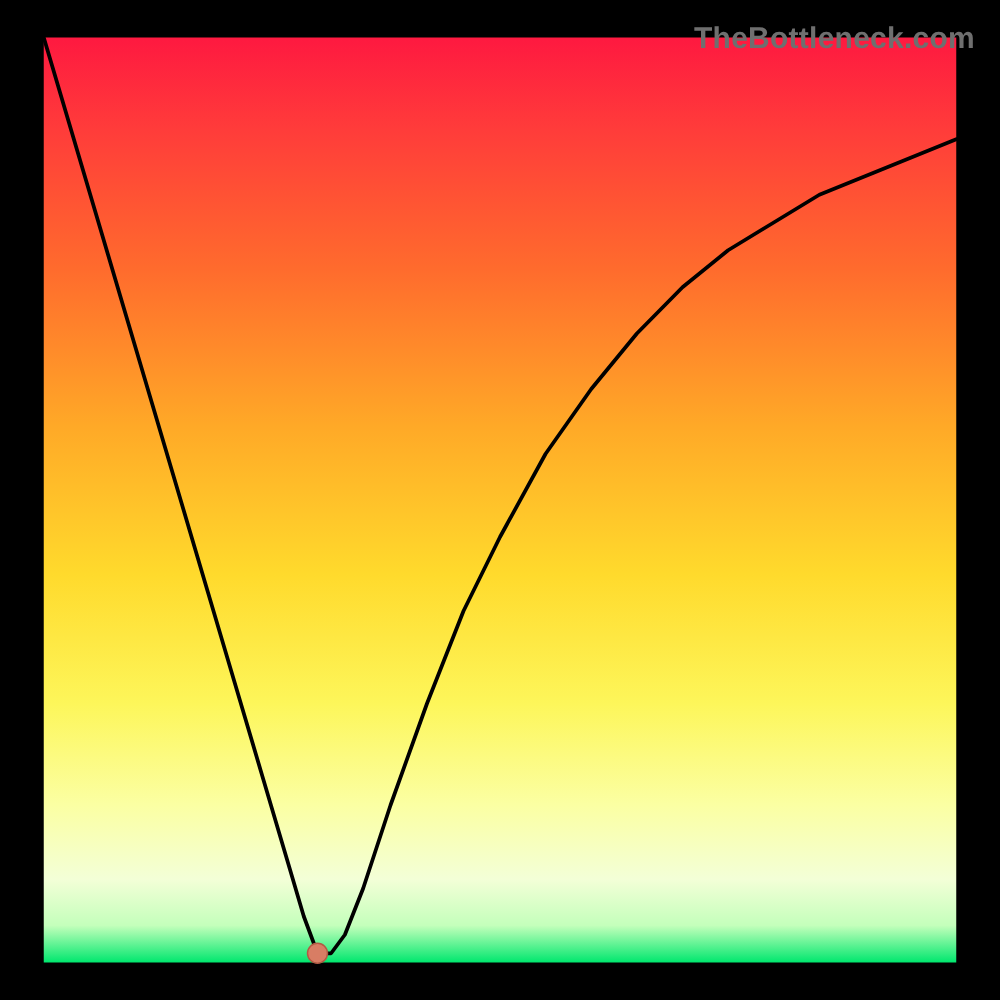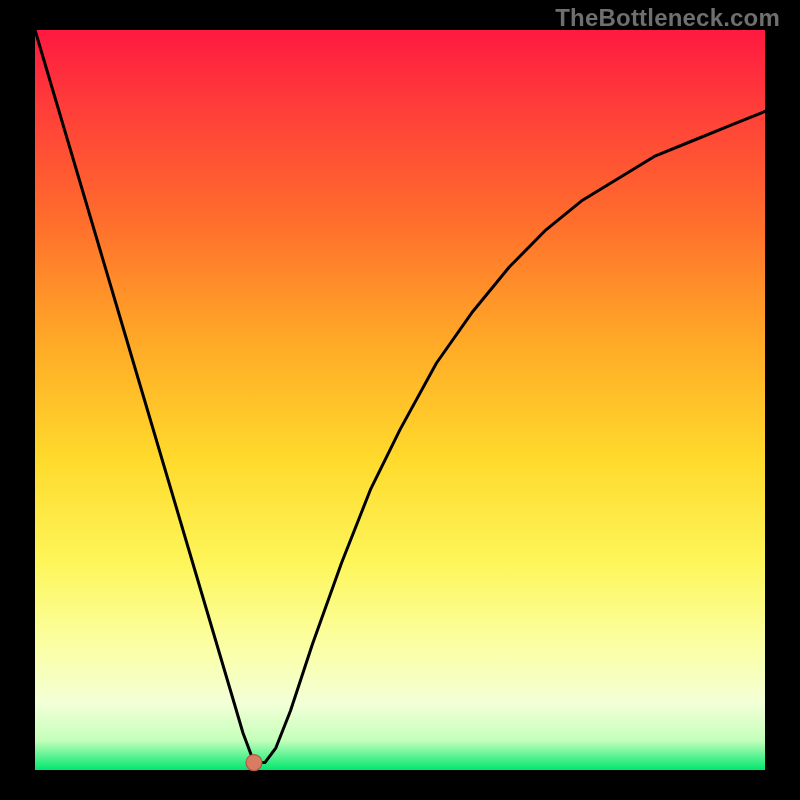--- a/index.html
+++ b/index.html
@@ -29,21 +29,21 @@
       #ffda2c 58%,
       #fdf65a 72%,
       #fbffa3 83%,
       #f3ffd7 91%,
       #c4ffbb 96%,
       #00e76e 100%
     );
   }
   .watermark {
     position: absolute;
-    top: 4px;
+    top: 17px;
     right: 20px;
     font-family: Arial, Helvetica, sans-serif;
     font-size: 24px;
     font-weight: 600;
     color: #6f6f6f;
     letter-spacing: 0.2px;
   }
   svg.overlay {
     position: absolute;
     left: 0;

